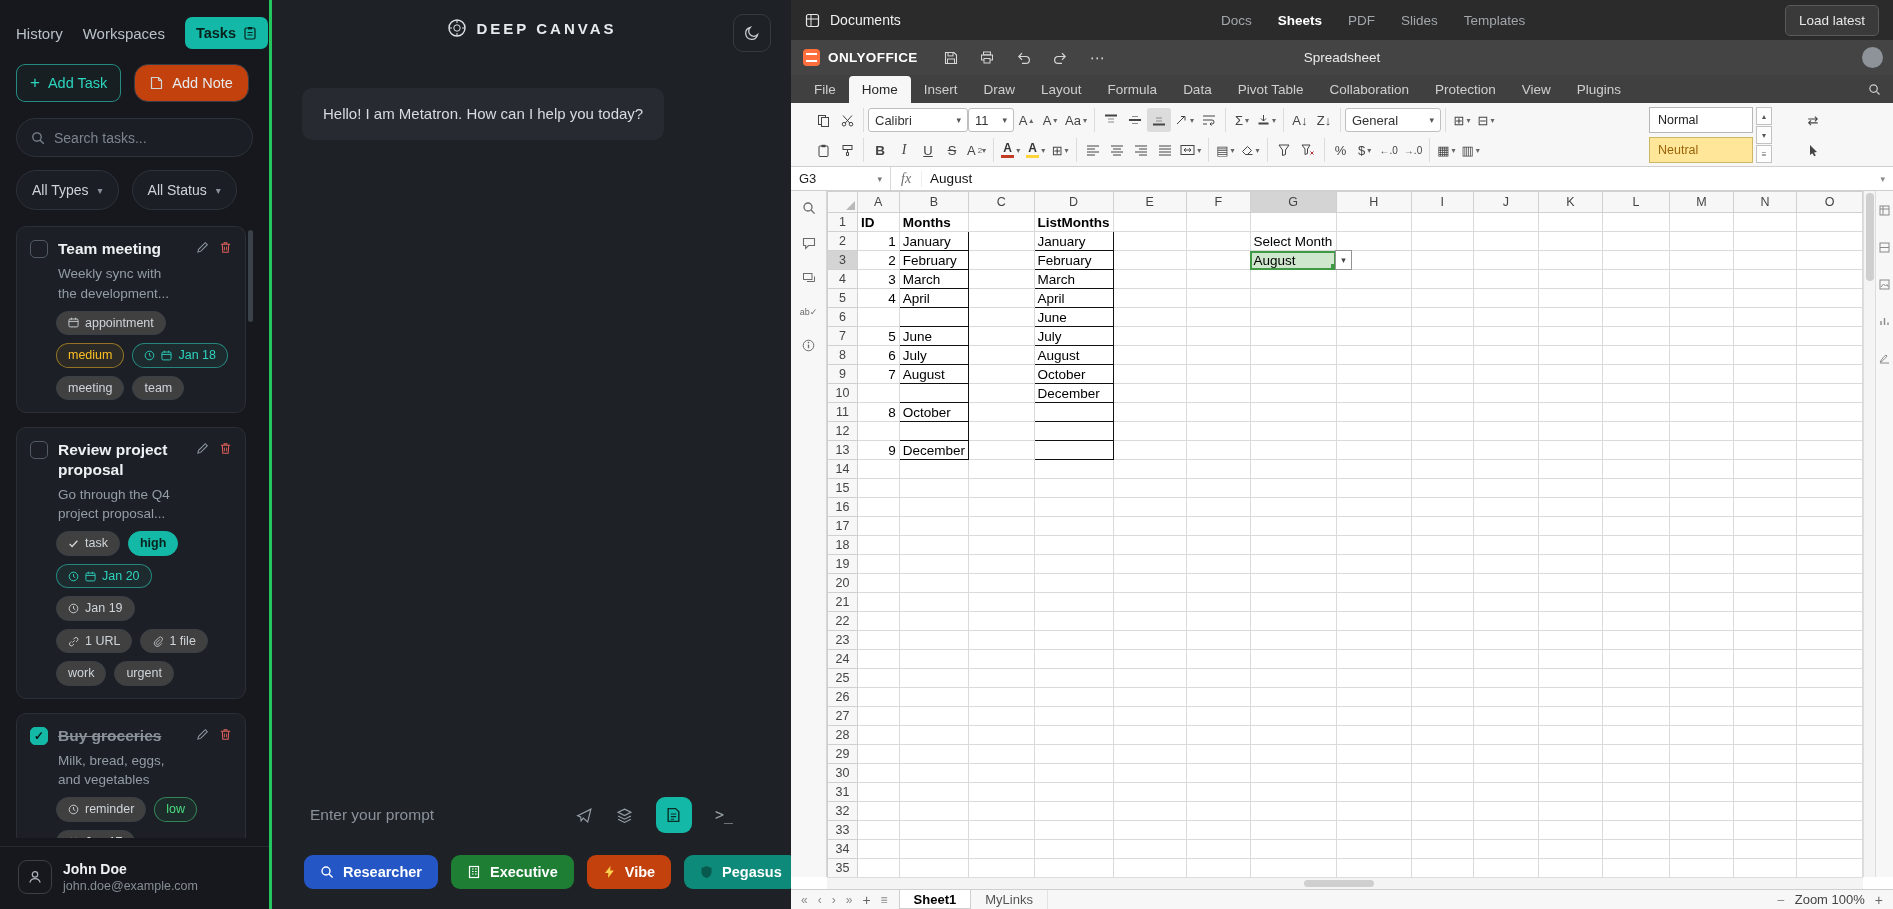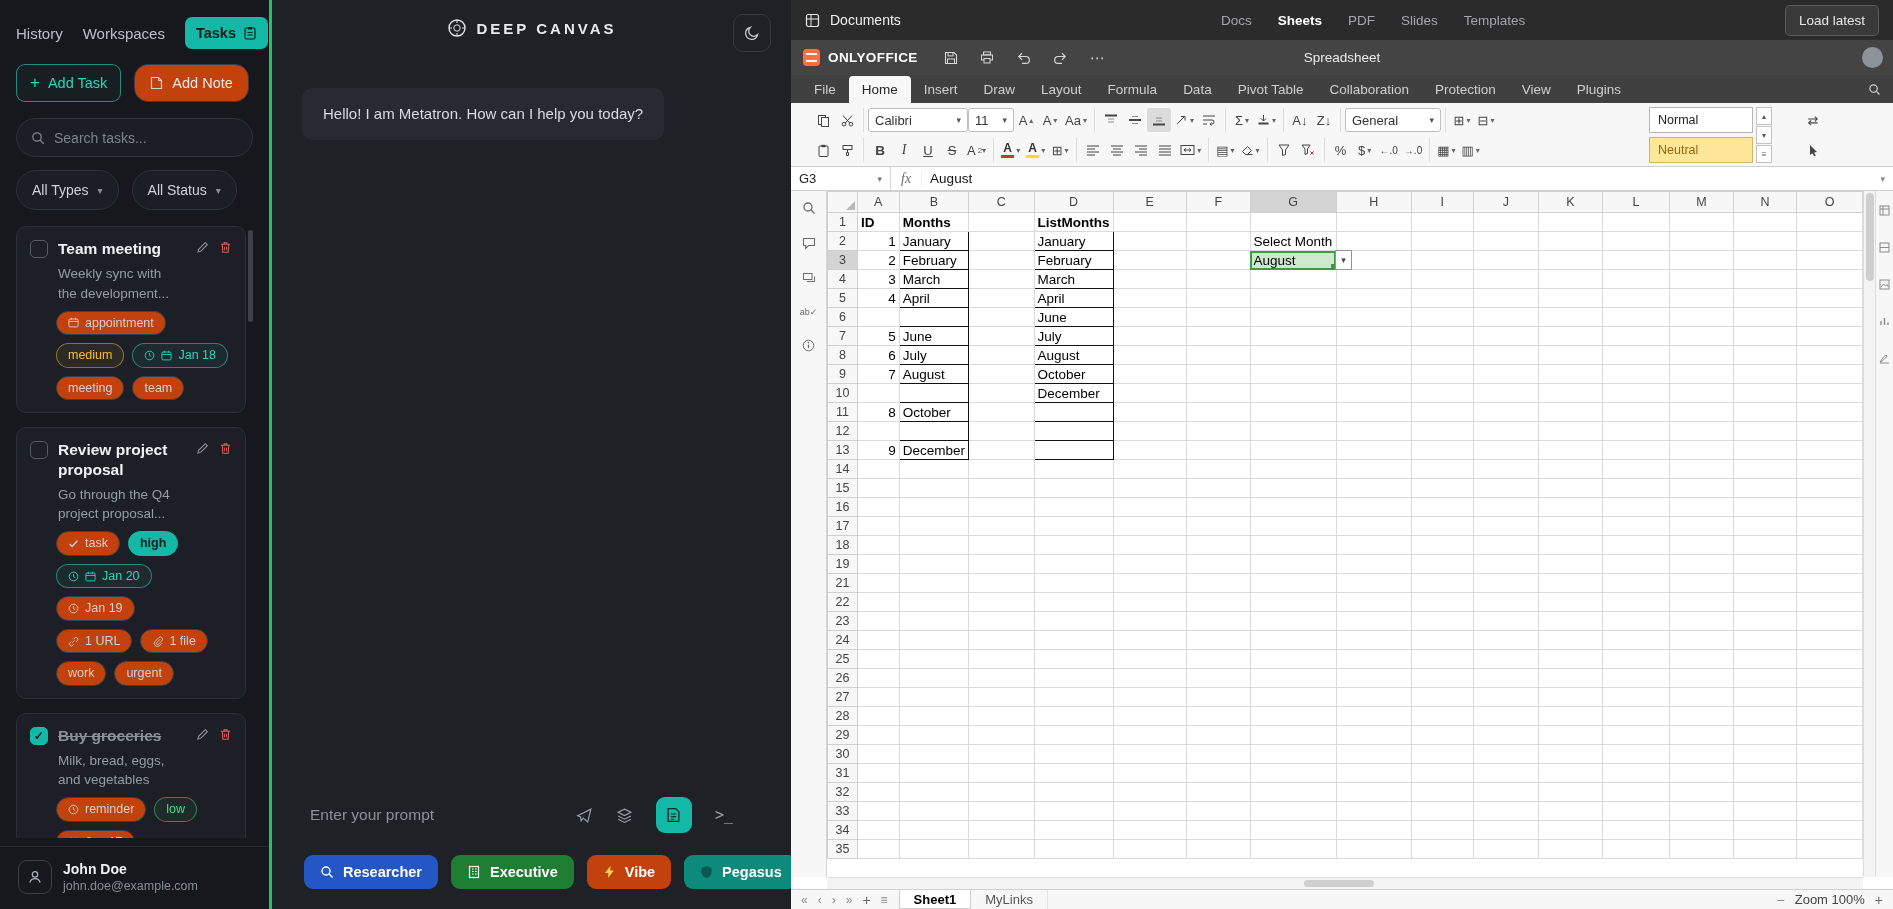--- a/index.html
+++ b/index.html
@@ -31,21 +31,21 @@
 .t-head{display:flex;align-items:flex-start;gap:10px;}
 .cb{width:18px;height:18px;border:1.5px solid #525a63;border-radius:5px;flex:0 0 auto;margin-top:1px;display:flex;align-items:center;justify-content:center;font-size:12px;color:#0c1519;cursor:pointer;}
 .cb.checked{background:#14b8a6;border-color:#14b8a6;font-weight:700;}
 .t-title{flex:1;color:#eef1f3;font-size:15.5px;font-weight:700;line-height:1.25;}
 .done .t-title{color:#8b9299;text-decoration:line-through;font-weight:600;}
 .ic-edit{color:#8f97a0;margin-top:2px;cursor:pointer;}
 .ic-trash{color:#e0605c;margin-top:2px;cursor:pointer;}
 .t-desc{color:#949ca4;font-size:13.5px;line-height:1.42;margin:6px 0 8px 28px;max-width:118px;}
 .chips{display:flex;flex-direction:column;gap:8px;margin-left:26px;}
 .chip-row{display:flex;gap:8px;flex-wrap:wrap;}
-.chip{display:inline-flex;align-items:center;gap:6px;border-radius:999px;padding:5px 11px;font-size:12.5px;line-height:1;border:1px solid #3a4046;background:#c2410c;color:#cfd4d9;cursor:pointer;}
+.chip{display:inline-flex;align-items:center;gap:6px;border-radius:999px;padding:5px 11px;font-size:12.5px;line-height:1;border:1px solid #3a4046;background:#404040;color:#cfd4d9;cursor:pointer;}
 .chip svg{flex:0 0 auto;}
 .chip.amber{color:#fbbf24;border-color:rgba(251,191,36,.5);background:rgba(251,191,36,.07);}
 .chip.teal{color:#2dd4bf;border-color:rgba(45,212,191,.55);background:rgba(45,212,191,.06);}
 .chip.teal-solid{color:#07211d;background:#14b8a6;border-color:#14b8a6;font-weight:700;}
 .chip.green{color:#4ade80;border-color:rgba(74,222,128,.5);background:rgba(74,222,128,.06);}
 .lp-user{flex:0 0 auto;display:flex;align-items:center;gap:11px;border-top:1px solid #262b31;margin:8px -16px 0;padding:13px 18px 15px;background:#16181d;}
 .avatar{width:34px;height:34px;border:1px solid #3a4047;border-radius:9px;display:flex;align-items:center;justify-content:center;color:#aeb5bc;cursor:pointer;}
 .u-name{color:#eef1f3;font-size:14px;font-weight:600;}
 .u-email{color:#868d95;font-size:12.5px;margin-top:2px;}
 
@@ -1175,20 +1175,38 @@
               <td class=""></td>
               <td class=""></td>
               <td class=""></td>
               <td class=""></td>
               <td class=""></td>
               <td class=""></td>
               <td class=""></td>
               <td class=""></td>
             </tr>
             <tr>
+              <th class="">20</th>
+              <td class=""></td>
+              <td class=""></td>
+              <td class=""></td>
+              <td class=""></td>
+              <td class=""></td>
+              <td class=""></td>
+              <td class=""></td>
+              <td class=""></td>
+              <td class=""></td>
+              <td class=""></td>
+              <td class=""></td>
+              <td class=""></td>
+              <td class=""></td>
+              <td class=""></td>
+              <td class=""></td>
+            </tr>
+            <tr>
               <th class="">21</th>
               <td class=""></td>
               <td class=""></td>
               <td class=""></td>
               <td class=""></td>
               <td class=""></td>
               <td class=""></td>
               <td class=""></td>
               <td class=""></td>
               <td class=""></td>

